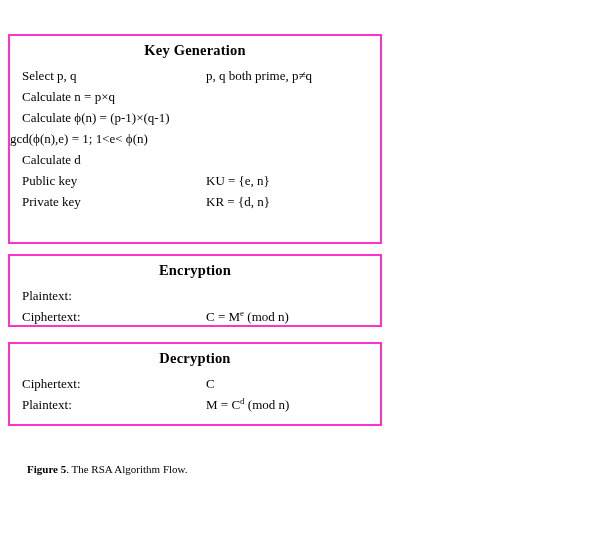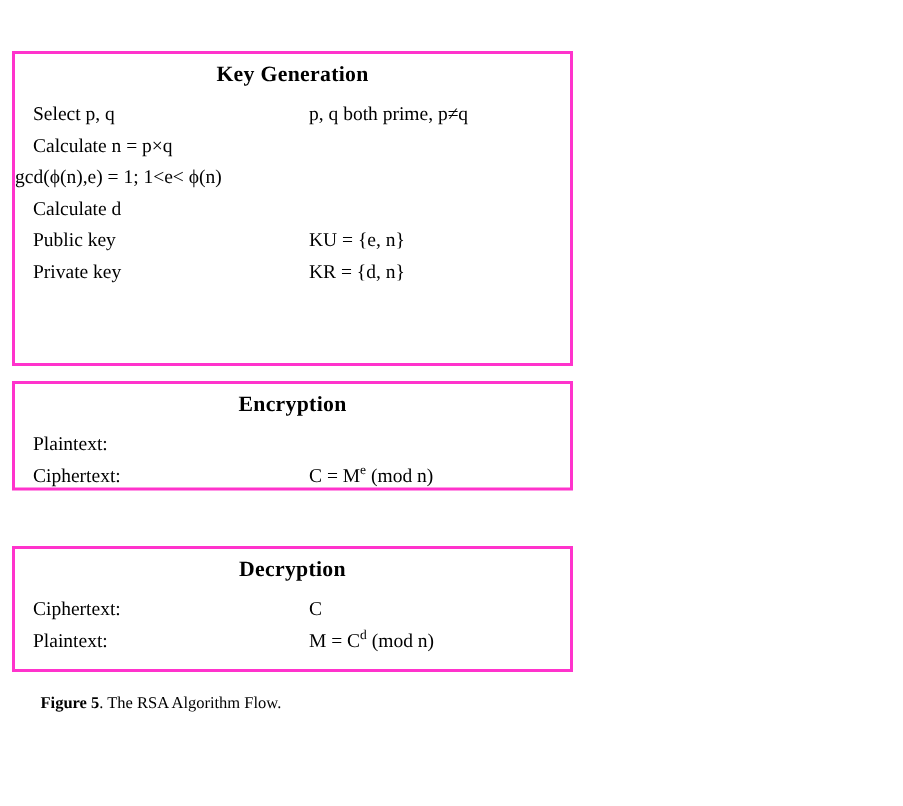--- a/index.html
+++ b/index.html
@@ -38,21 +38,21 @@
     height: 210px;
   }
   #encryption-box {
     left: 8px;
     top: 254px;
     width: 374px;
     height: 73px;
   }
   #decryption-box {
     left: 8px;
-    top: 364px;
+    top: 342px;
     width: 374px;
     height: 84px;
   }
 
   .box-title {
     text-align: center;
     font-weight: bold;
     font-size: 14.5px;
     letter-spacing: 0.2px;
     margin-top: 6px;
@@ -109,20 +109,24 @@
     <div class="rows">
       <div class="row">
         <div class="cell-left">Select p, q</div>
         <div class="cell-right">p, q both prime, p≠q</div>
       </div>
       <div class="row">
         <div class="cell-left">Calculate n = p×q</div>
         <div class="cell-right"></div>
       </div>
       <div class="row">
+        <div class="cell-left">Calculate ϕ(n) = (p-1)×(q-1)</div>
+        <div class="cell-right"></div>
+      </div>
+      <div class="row">
         <div class="cell-right">gcd(ϕ(n),e) = 1; 1&lt;e&lt; ϕ(n)</div>
       </div>
       <div class="row">
         <div class="cell-left">Calculate d</div>
         <div class="cell-right"></div>
       </div>
       <div class="row">
         <div class="cell-left">Public key</div>
         <div class="cell-right">KU = {e, n}</div>
       </div>

